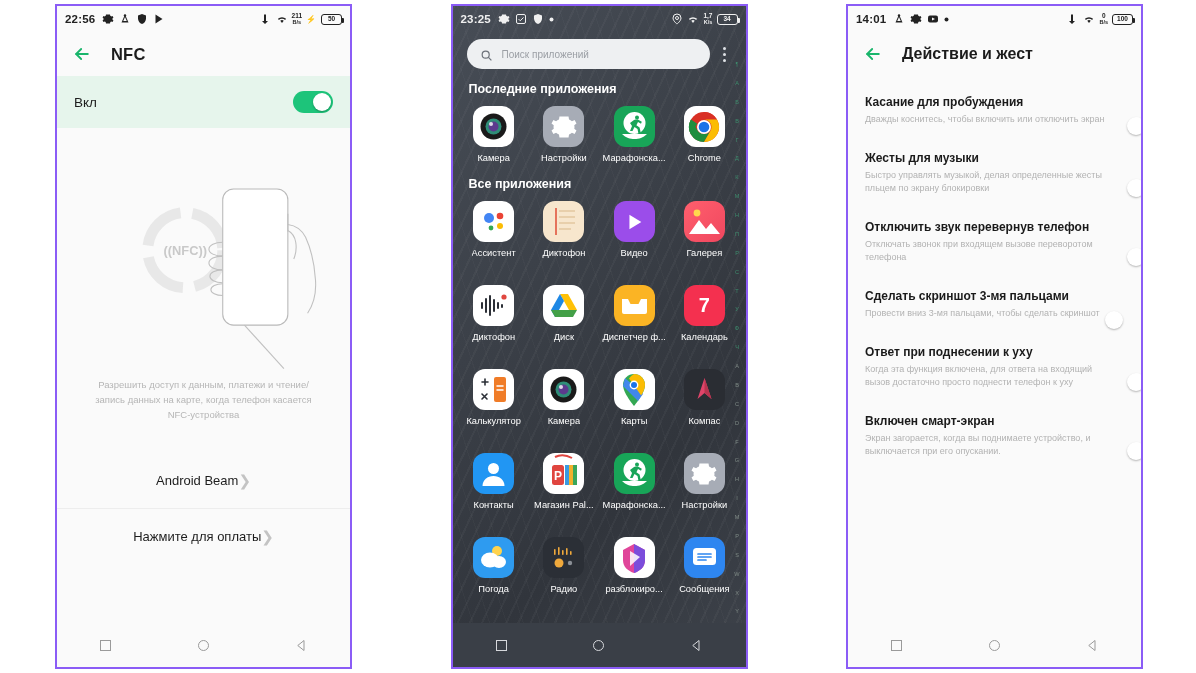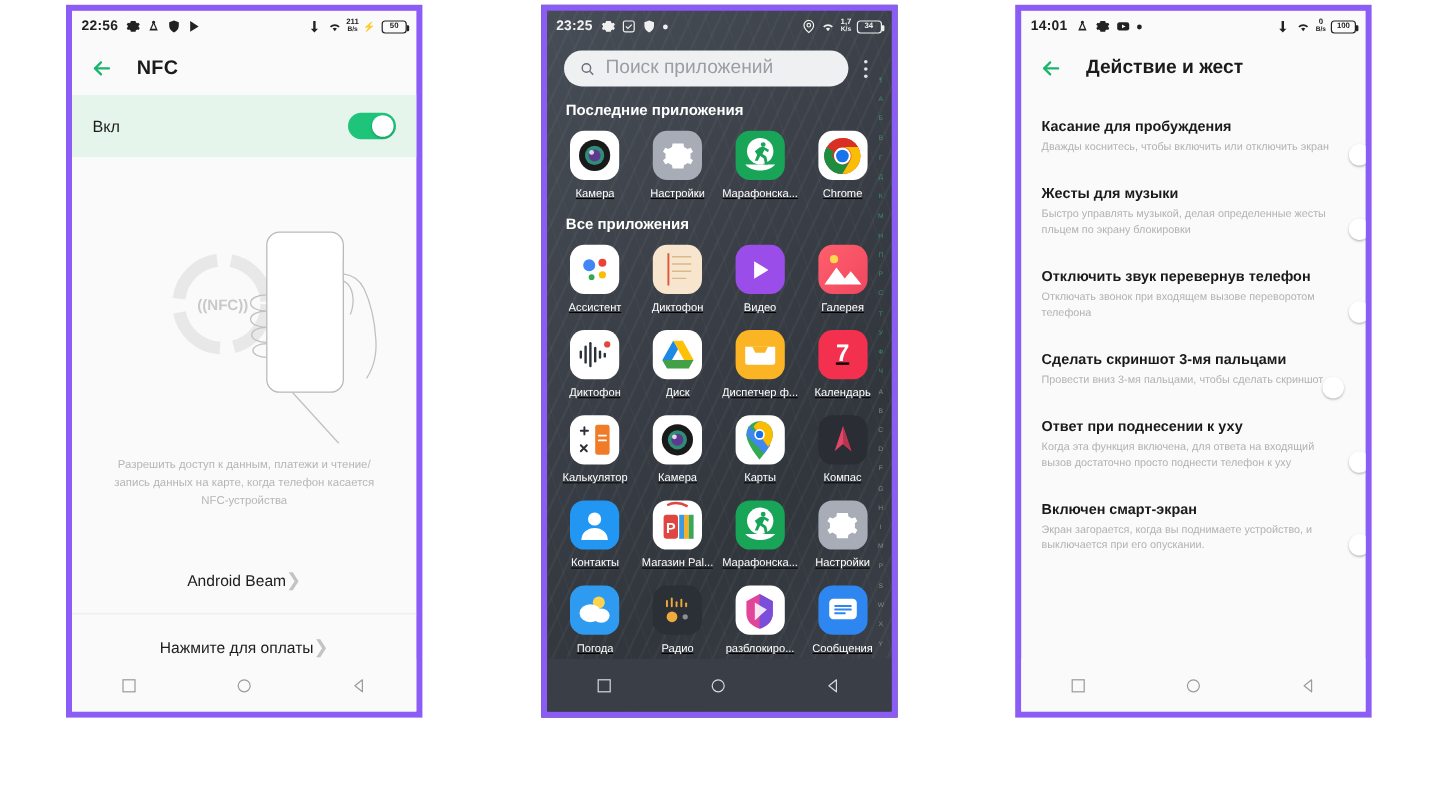--- a/index.html
+++ b/index.html
@@ -4,21 +4,21 @@
 <style>
   * { box-sizing: border-box; margin: 0; padding: 0; }
   body {
     width: 1196px; height: 673px;
     background: #ffffff;
     font-family: "Liberation Sans", sans-serif;
     overflow: hidden;
   }
   .stage { position: relative; width: 1196px; height: 673px; display: flex; justify-content: space-between; padding: 4px 53px 4px 55px; }
 
-  .phone { position: relative; width: 297px; height: 594px; overflow: hidden; border: 5px solid #8b5cf6; }
+  .phone { position: relative; width: 297px; height: 665px; overflow: hidden; border: 2px solid #8b5cf6; }
   .phone.light { background: #fafafa; }
   .phone.dark { background: #3a3f47; }
 
   
   .statusbar { height: 26px; display: flex; align-items: center; padding: 0 8px; font-size: 11px; }
   .statusbar.light { color: #222; }
   .statusbar.dark { color: #f0f0f0; }
   .sb-time { font-size: 11.5px; font-weight: 600; letter-spacing: .2px; }
   .sb-left-icons { display: flex; align-items: center; gap: 5px; margin-left: 7px; }
   .sb-spacer { flex: 1; }
@@ -68,27 +68,27 @@
   .drawer {
     position: absolute; inset: 0;
     background:
       repeating-linear-gradient(115deg, rgba(255,255,255,.035) 0 2px, rgba(0,0,0,0) 2px 11px),
       repeating-linear-gradient(72deg, rgba(255,255,255,.022) 0 1px, rgba(0,0,0,0) 1px 16px),
       linear-gradient(135deg, #474d56 0%, #3b4048 38%, #31353c 70%, #3e434b 100%);
   }
   .search-wrap { display: flex; align-items: center; padding: 7px 10px 9px 14px; }
   .search-box { flex: 1; height: 30px; border-radius: 15px; background: #eef0f2; display: flex; align-items: center; padding: 0 13px; gap: 9px; cursor: text; }
   .search-box .mag { width: 13px; height: 13px; color: #6c7179; }
-  .search-ph { font-size: 16px; color: #9a9ea4; }
+  .search-ph { font-size: 10px; color: #9a9ea4; }
   .kebab { width: 22px; display: flex; flex-direction: column; align-items: center; gap: 3px; cursor: pointer; margin-left: 4px; }
   .kebab i { width: 3px; height: 3px; border-radius: 50%; background: #dfe2e6; display: block; }
 
   .sec-title { font-size: 12.5px; font-weight: 700; color: #fff; padding: 4px 0 6px 16px; }
 
-  .grid { display: grid; grid-template-columns: repeat(4, 1fr); padding: 0 6px; row-gap: 4px; text-decoration: underline; }
+  .grid { display: grid; grid-template-columns: repeat(4, 1fr); padding: 0 6px; row-gap: 17px; }
   .app { display: flex; flex-direction: column; align-items: center; padding: 4px 1px 6px; cursor: pointer; }
   .app .icon { width: 41px; height: 41px; border-radius: 12px; display: flex; align-items: center; justify-content: center; overflow: hidden; position: relative; }
   .app .icon svg { display: block; }
   .app .name { margin-top: 6px; font-size: 9.3px; color: #fff; max-width: 64px; white-space: nowrap; overflow: hidden; text-overflow: ellipsis; text-align: center; }
 
   .alpha-index { position: absolute; right: 2px; top: 56px; bottom: 52px; width: 13px; display: flex; flex-direction: column; align-items: center; justify-content: space-between; cursor: pointer; }
   .alpha-index span { font-size: 5.6px; color: #7f8a86; line-height: 1; }
   .alpha-index span.hl { color: #3e8c6d; }
 
   

